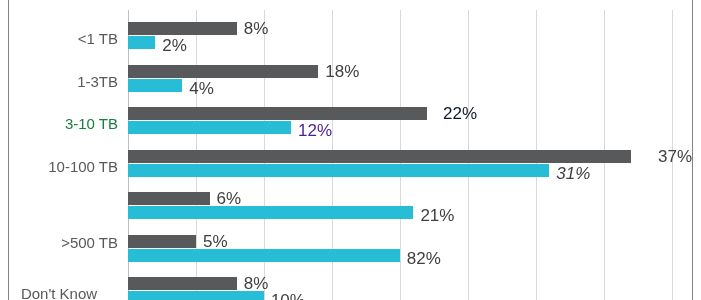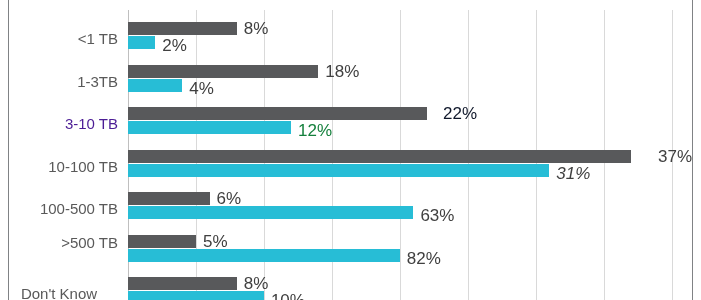--- a/index.html
+++ b/index.html
@@ -112,39 +112,38 @@
         <div class="bar-label" style="left: 162.181px; top: 15px; color: rgb(64, 64, 64);">2%</div>
       </div>
       <div class="row" style="top: 64.5px; height: 42.5px;">
         <div class="cat-label" style="top: 9px; color: rgb(89, 89, 89);">1-3TB</div>
         <div class="bar primary" style="top: 0px; width: 190.265px; background: rgb(88, 89, 91);"></div>
         <div class="bar-label" style="left: 325.265px; top: -2px; color: rgb(64, 64, 64);">18%</div>
         <div class="bar secondary" style="top: 14px; width: 54.3614px; background: rgb(39, 189, 214);"></div>
         <div class="bar-label" style="left: 189.361px; top: 15px; color: rgb(64, 64, 64);">4%</div>
       </div>
       <div class="row" style="top: 107px; height: 42.5px;">
-        <div class="cat-label" style="top: 9px; color: #4c1d95;">3-10 TB</div>
+        <div class="cat-label" style="top: 9px; color: #15803d;">3-10 TB</div>
         <div class="bar primary" style="top: 0px; width: 298.988px; background: rgb(88, 89, 91);"></div>
         <div class="bar-label" style="left: 443px; top: -2px; color: #0f172a;">22%</div>
         <div class="bar secondary" style="top: 14px; width: 163.084px; background: rgb(39, 189, 214);"></div>
-        <div class="bar-label" style="left: 298.084px; top: 15px; color: #15803d;">12%</div>
+        <div class="bar-label" style="left: 298.084px; top: 15px; color: #4c1d95;">12%</div>
       </div>
       <div class="row" style="top: 149.5px; height: 42.5px;">
         <div class="cat-label" style="top: 9px; color: rgb(89, 89, 89);">10-100 TB</div>
         <div class="bar primary" style="top: 0px; width: 502.843px; background: rgb(88, 89, 91);"></div>
         <div class="bar-label" style="left: 658px; top: -2px; color: rgb(64, 64, 64);">37%</div>
         <div class="bar secondary" style="top: 14px; width: 421.301px; background: rgb(39, 189, 214);"></div>
         <div class="bar-label" style="left: 556.301px; top: 15px; color: rgb(64, 64, 64); font-style: italic;">31%</div>
       </div>
       <div class="row" style="top: 192px; height: 42.5px;">
-        <div class="cat-label" style="top: 9px; color: rgb(89, 89, 89);">100-500 TB</div>
         <div class="bar primary" style="top: 0px; width: 81.5422px; background: rgb(88, 89, 91);"></div>
         <div class="bar-label" style="left: 216.542px; top: -2px; color: rgb(64, 64, 64);">6%</div>
         <div class="bar secondary" style="top: 14px; width: 285.398px; background: rgb(39, 189, 214);"></div>
-        <div class="bar-label" style="left: 420.398px; top: 15px; color: rgb(64, 64, 64);">63%</div>
+        <div class="bar-label" style="left: 420.398px; top: 15px; color: rgb(64, 64, 64);">21%</div>
       </div>
       <div class="row" style="top: 234.5px; height: 42.5px;">
         <div class="cat-label" style="top: 0; color: rgb(89, 89, 89);">&gt;500 TB</div>
         <div class="bar primary" style="top: 0px; width: 67.9518px; background: rgb(88, 89, 91);"></div>
         <div class="bar-label" style="left: 202.952px; top: -2px; color: rgb(64, 64, 64);">5%</div>
         <div class="bar secondary" style="top: 14px; width: 271.807px; background: rgb(39, 189, 214);"></div>
         <div class="bar-label" style="left: 406.807px; top: 15px; color: rgb(64, 64, 64);">82%</div>
       </div>
       <div class="row" style="top: 277px; height: 42.5px;">
         <div class="cat-label" style="top: 9px; color: rgb(89, 89, 89); text-align: center;">Don't Know</div>

